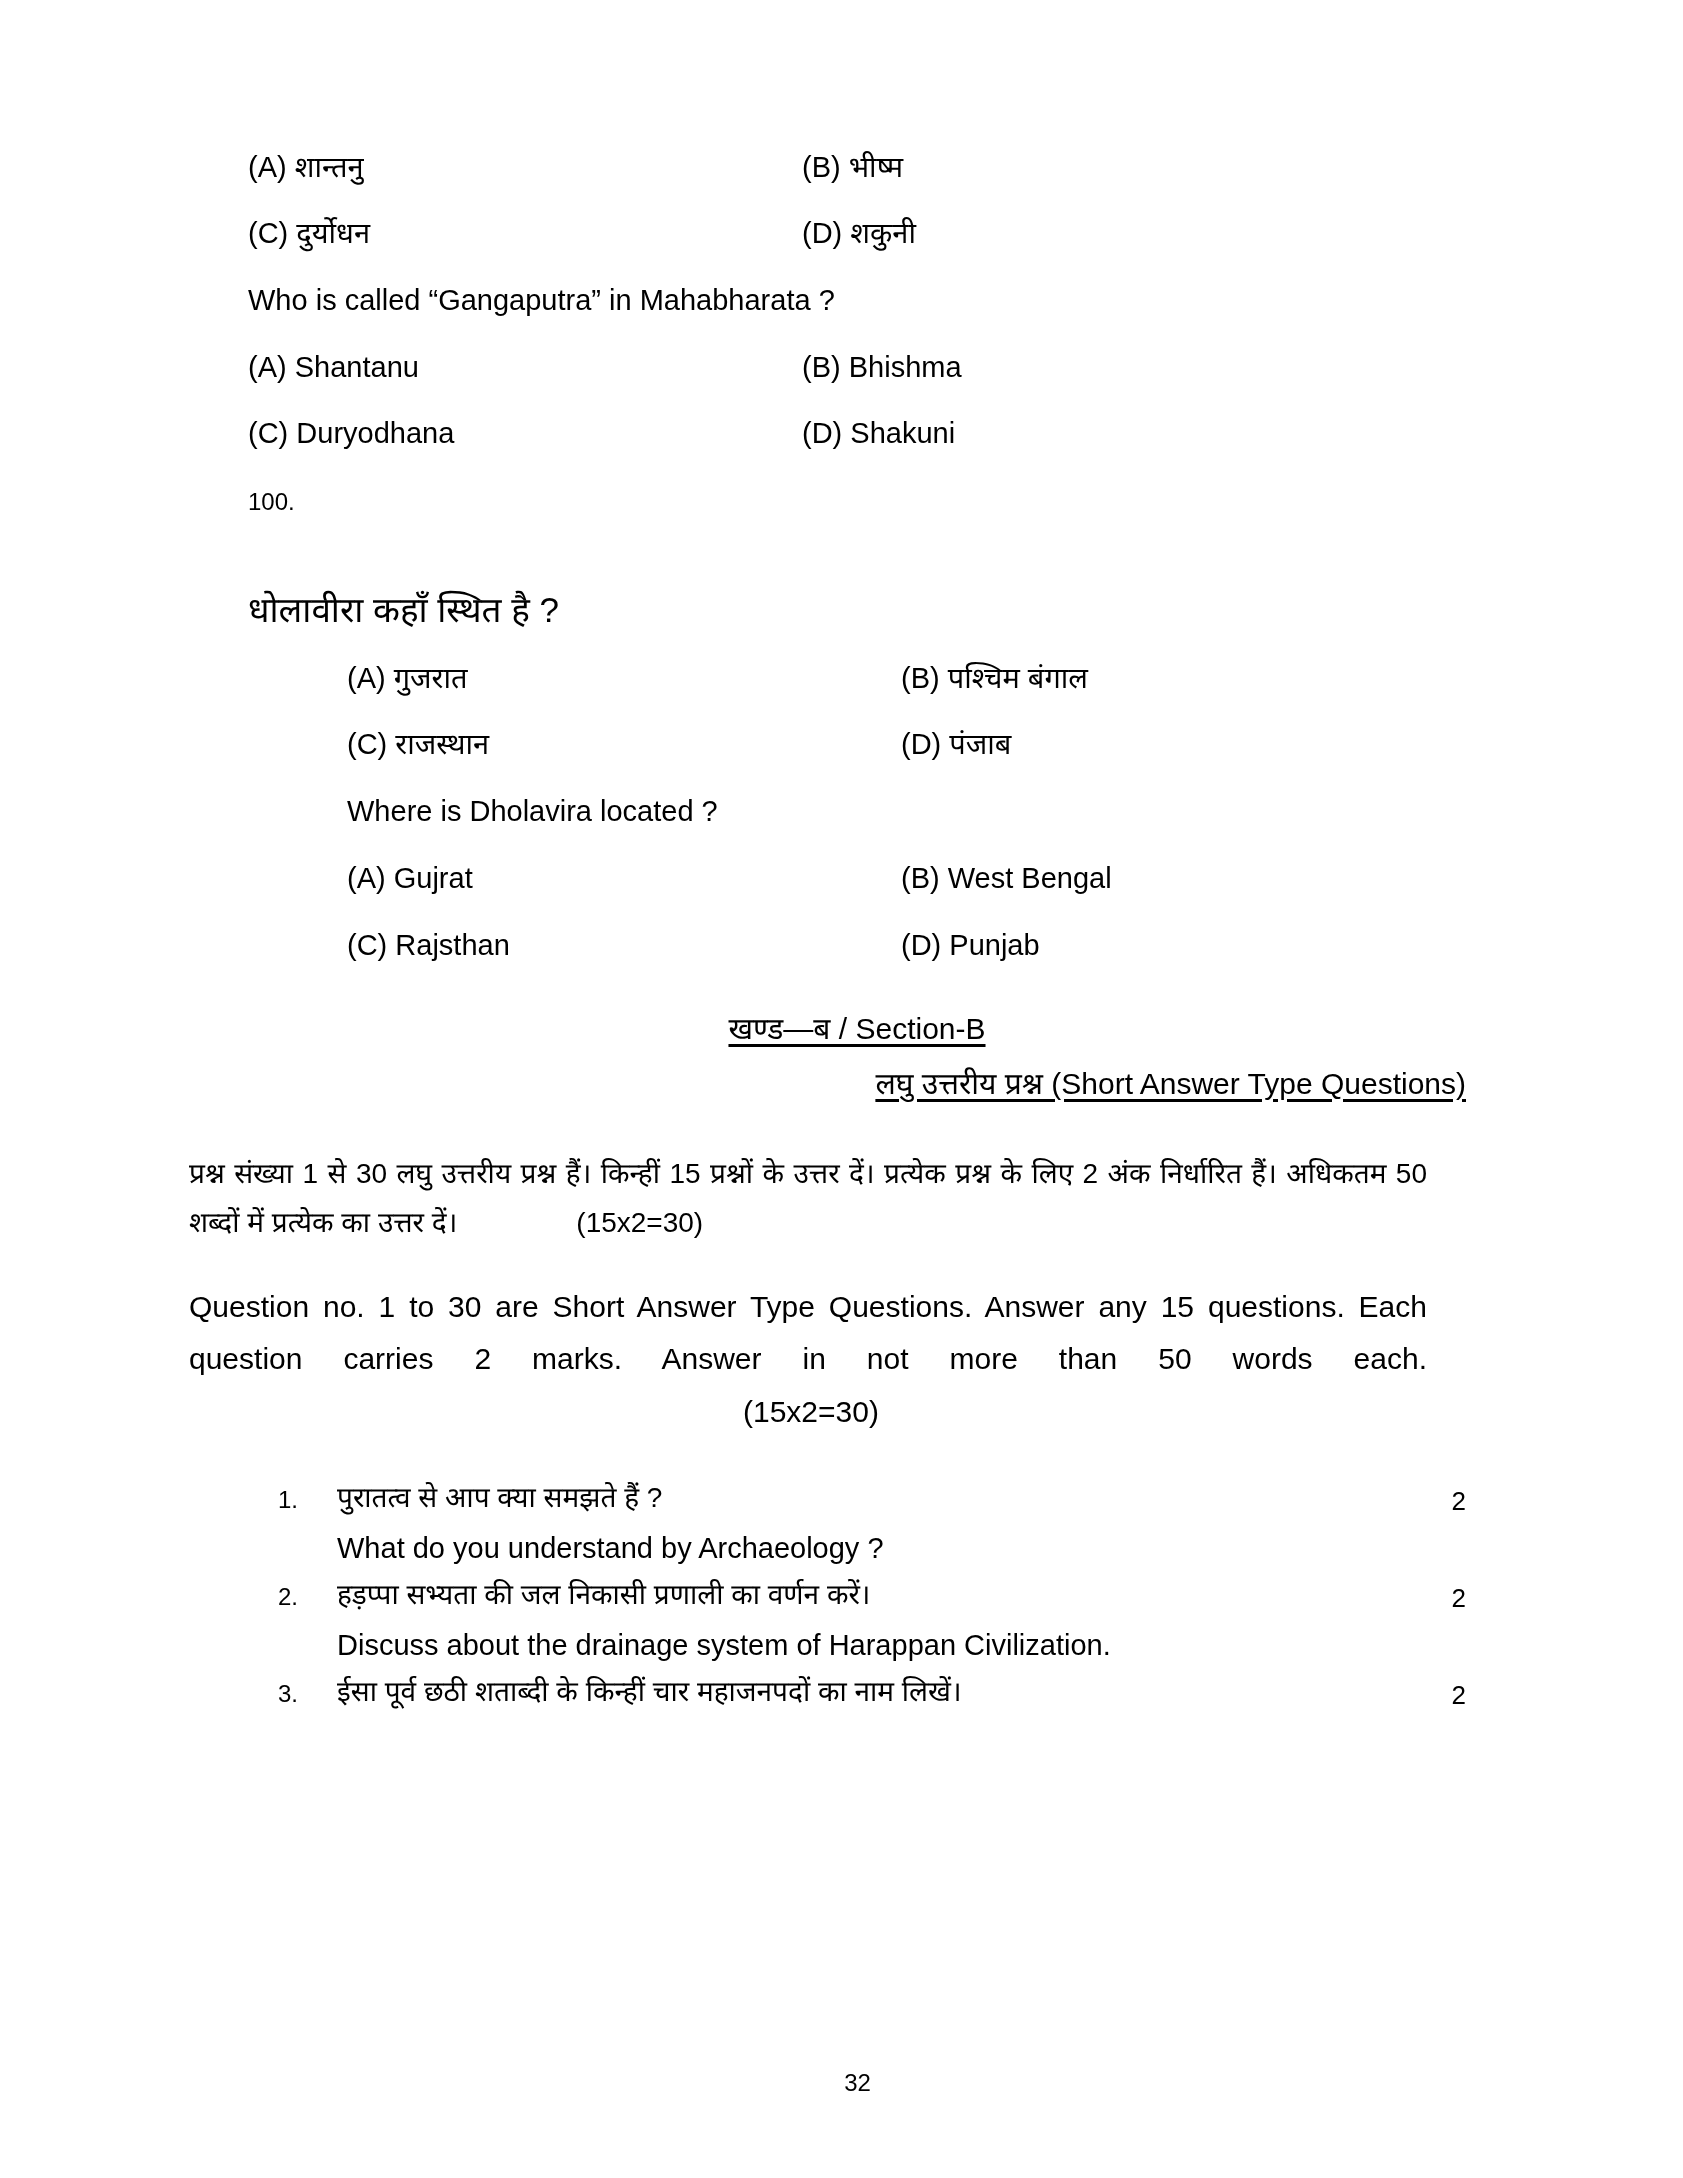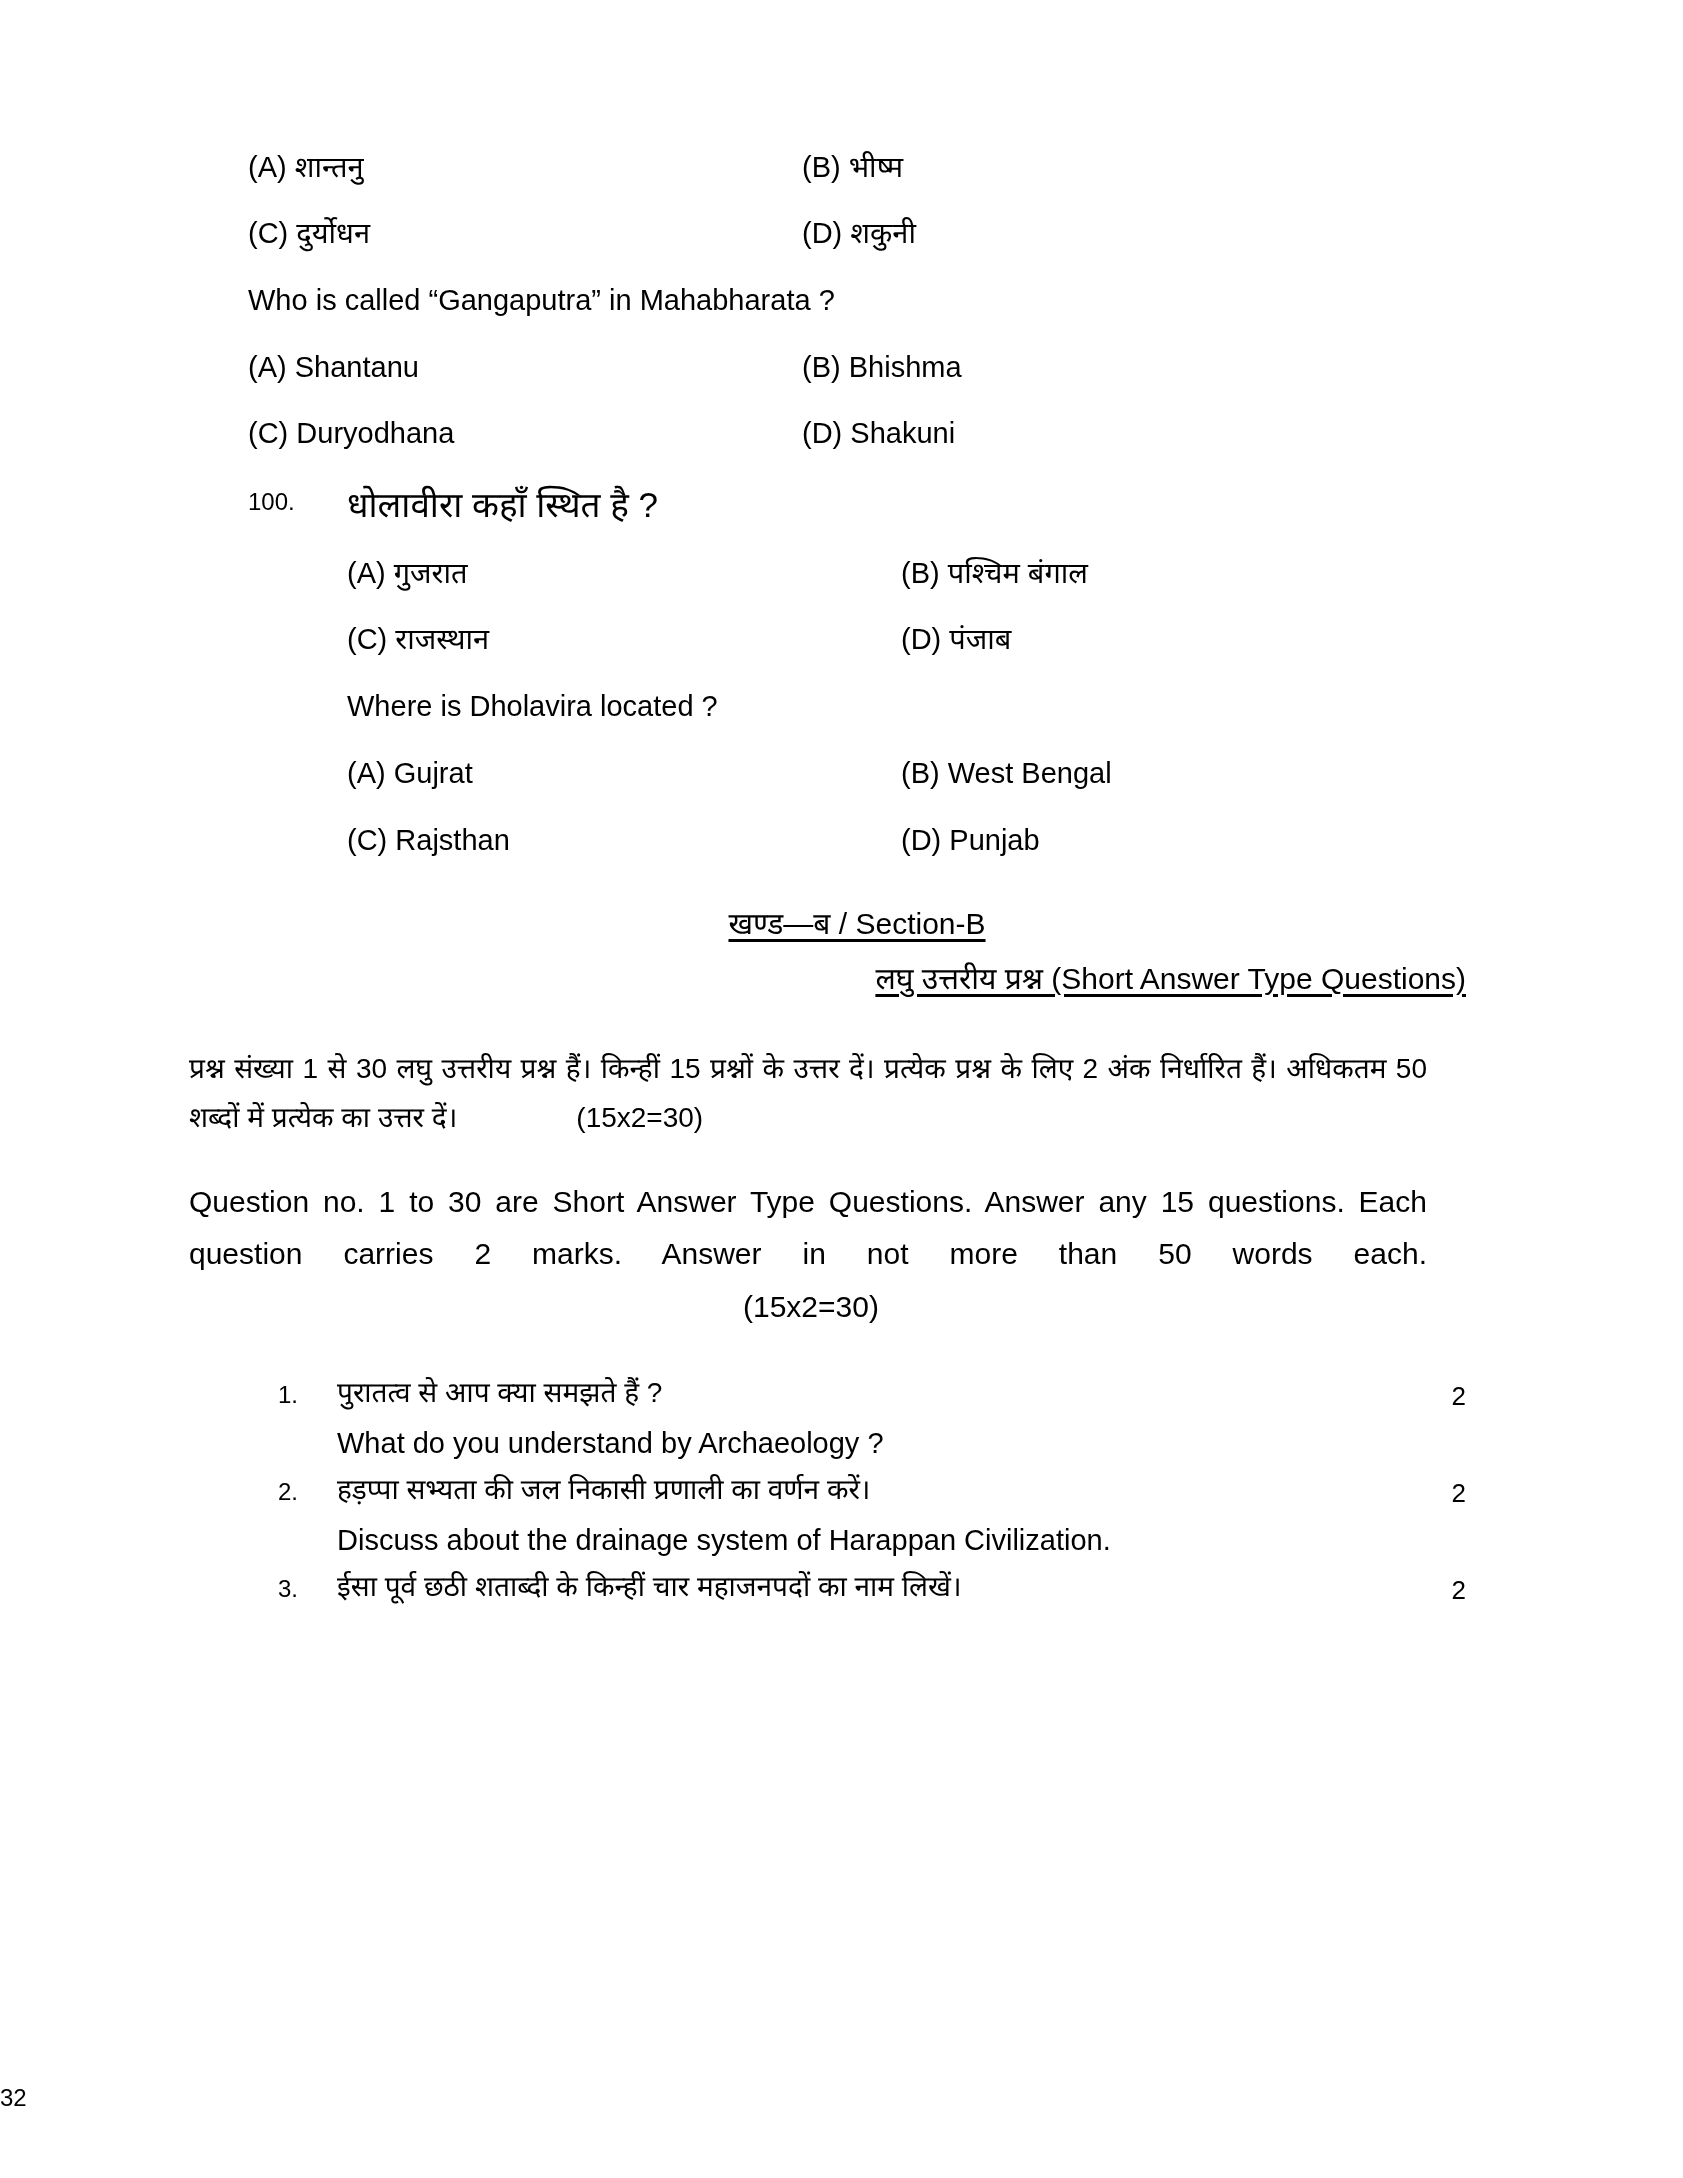--- a/index.html
+++ b/index.html
@@ -45,20 +45,21 @@
   .q-stem {
     font-size: 29px;
     margin-bottom: 30px;
     line-height: 1.3;
   }
 
   .numbered-q {
     display: flex;
     align-items: flex-start;
     margin-bottom: 28px;
+    flex-direction: column;
   }
   .numbered-q .qnum {
     width: 99px;
     font-size: 24px;
     padding-top: 6px;
     flex: 0 0 99px;
   }
   .numbered-q .qtext {
     font-size: 35px;
     line-height: 1.3;
@@ -149,23 +150,24 @@
     flex: 0 0 69px;
     font-size: 26px;
     text-align: right;
     padding-top: 8px;
   }
 
   .page-number {
     position: absolute;
     left: 0;
     right: 0;
-    bottom: 66px;
-    text-align: left;
+    bottom: 81px;
+    text-align: center;
     font-size: 24px;
+    padding-left: 32px;
   }
 </style>
 </head>
 <body>
 
 <div class="page">
   <div class="content">
 
     <div class="opt-row">
       <div class="opt opt-a">

